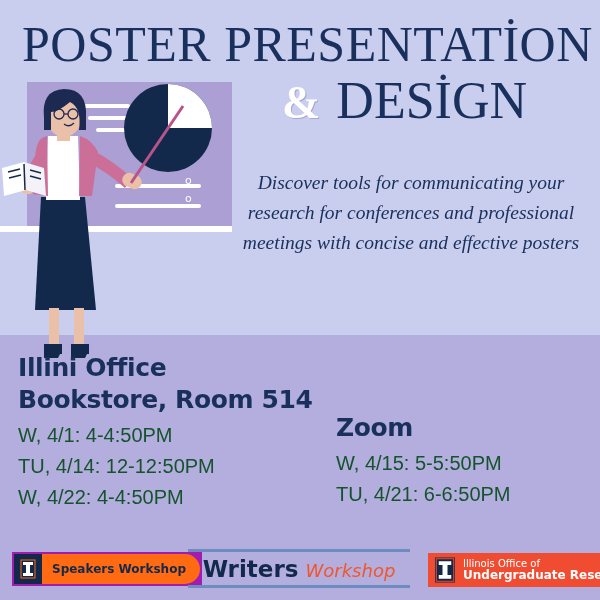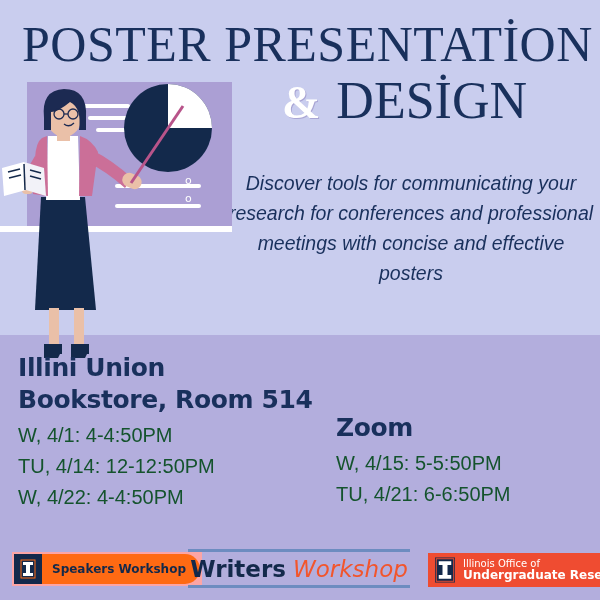--- a/index.html
+++ b/index.html
@@ -58,21 +58,21 @@
     margin-right: 16px;
     text-shadow: 1px 1px 0 #a9a5d4;
   }
 
   
   .description {
     position: absolute;
     left: 228px; top: 168px;
     width: 366px;
     text-align: center;
-    font-family: Liberation Sans, sans-serif;
+    font-family: Liberation Serif, serif;
     font-style: italic;
     font-size: 19.5px;
     line-height: 30px;
     color: #19305c;
   }
 
   
   .illustration {
     position: absolute;
     left: 0; top: 78px;
@@ -111,21 +111,21 @@
     width: 600px; height: 46px;
   }
 
   
   .logo-speakers {
     position: absolute;
     left: 12px; top: 3px;
     height: 34px;
     display: flex;
     align-items: center;
-    background: #fca5a5;
+    background: #a21caf;
     padding: 2px;
     box-sizing: border-box;
   }
   .sw-pill {
     display: flex;
     align-items: center;
     height: 30px;
     background: #ff6a13;
     border-radius: 0 15px 15px 0;
   }
@@ -165,21 +165,21 @@
   }
   .ww-writers {
     font-family: "DejaVu Sans", "Liberation Sans", sans-serif;
     font-weight: bold;
     font-size: 23px;
     color: #13294b;
   }
   .ww-workshop {
     font-family: "DejaVu Sans", "Liberation Sans", sans-serif;
     font-style: italic;
-    font-size: 23px;
+    font-size: 18px;
     color: #f2552c;
     margin-left: 7px;
   }
 
   
   .logo-iour {
     position: absolute;
     left: 428px; top: 4px;
     height: 34px;
     display: flex;
@@ -288,21 +288,21 @@
 
       <circle cx="59" cy="36" r="5" fill="none" stroke="#1c2a52" stroke-width="1.3"></circle>
       <circle cx="73" cy="36" r="5" fill="none" stroke="#1c2a52" stroke-width="1.3"></circle>
       <line x1="64" y1="36" x2="68" y2="36" stroke="#1c2a52" stroke-width="1.3"></line>
 
       <path d="M64,46 Q69,50 74,45" fill="none" stroke="#1c2a52" stroke-width="1.3"></path>
     </svg>
   </div>
 
   <div class="col col-left">
-    <div class="venue">Illini Union</div>
+    <div class="venue">Illini Office</div>
     <div class="venue">Bookstore, Room 514</div>
     <div class="sessions">
       <div class="session">W, 4/1: 4-4:50PM</div>
       <div class="session">TU, 4/14: 12-12:50PM</div>
       <div class="session">W, 4/22: 4-4:50PM</div>
     </div>
   </div>
 
   <div class="col col-right">
     <div class="venue">Zoom</div>

